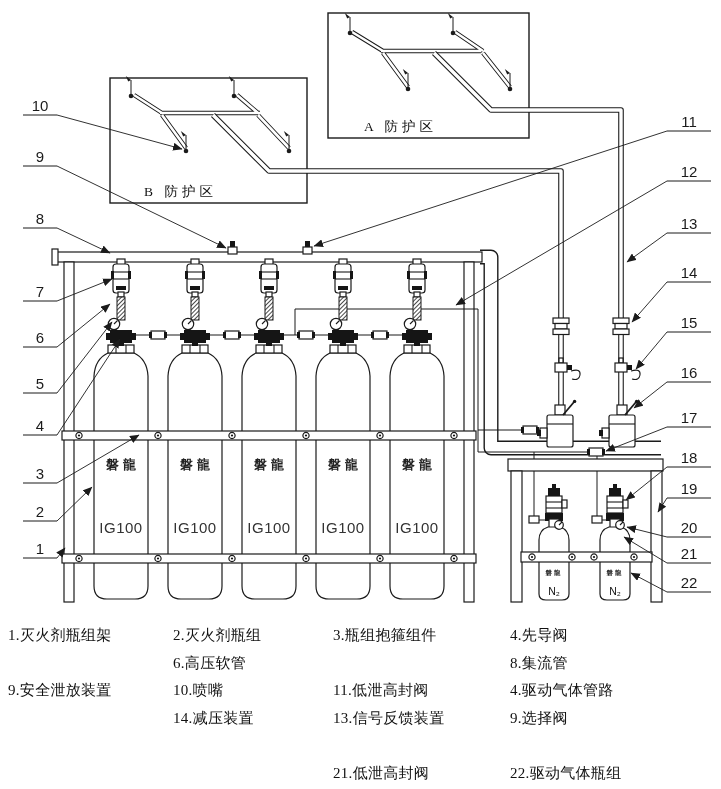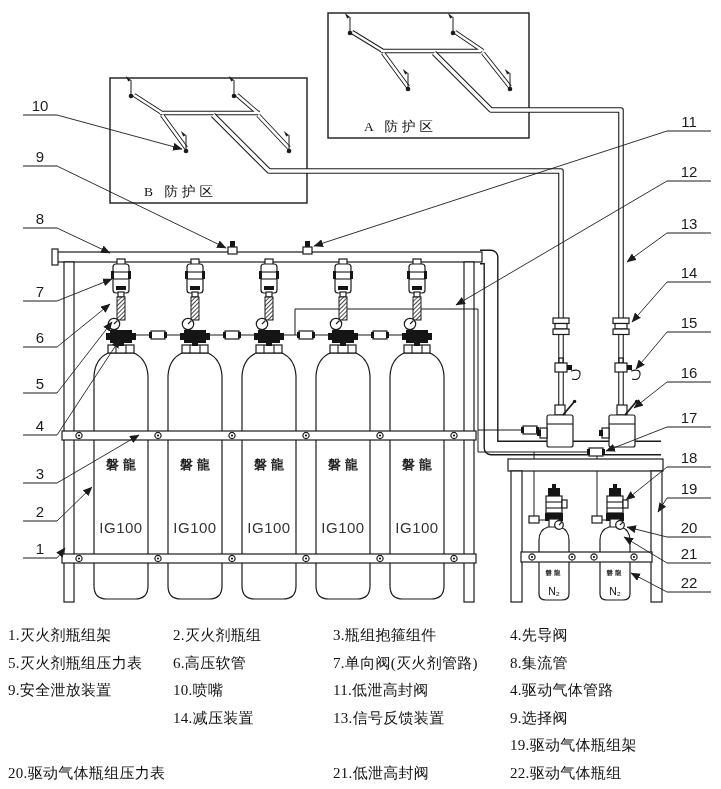--- a/index.html
+++ b/index.html
@@ -371,29 +371,25 @@
           <path class="ldr" d="M667,592 L631,573"></path>
         </g>
   </g>
 </svg>
 
 <div class="legend">
   <div class="li" style="left:8px;top:622px">1.灭火剂瓶组架</div>
   <div class="li" style="left:173px;top:622px">2.灭火剂瓶组</div>
   <div class="li" style="left:333px;top:622px">3.瓶组抱箍组件</div>
   <div class="li" style="left:510px;top:622px">4.先导阀</div>
-  <div class="li" style="left:8px;top:650px">5.灭火剂瓶组压力表</div>
   <div class="li" style="left:173px;top:650px">6.高压软管</div>
-  <div class="li" style="left:333px;top:650px">7.单向阀(灭火剂管路)</div>
   <div class="li" style="left:510px;top:650px">8.集流管</div>
   <div class="li" style="left:8px;top:677px">9.安全泄放装置</div>
   <div class="li" style="left:173px;top:677px">10.喷嘴</div>
   <div class="li" style="left:333px;top:677px">11.低泄高封阀</div>
   <div class="li" style="left:510px;top:677px">4.驱动气体管路</div>
   <div class="li" style="left:173px;top:705px">14.减压装置</div>
   <div class="li" style="left:333px;top:705px">13.信号反馈装置</div>
   <div class="li" style="left:510px;top:705px">9.选择阀</div>
-  <div class="li" style="left:510px;top:732px">19.驱动气体瓶组架</div>
-  <div class="li" style="left:8px;top:760px">20.驱动气体瓶组压力表</div>
   <div class="li" style="left:333px;top:760px">21.低泄高封阀</div>
   <div class="li" style="left:510px;top:760px">22.驱动气体瓶组</div>
 </div>
 </div>
 
 </body></html>

